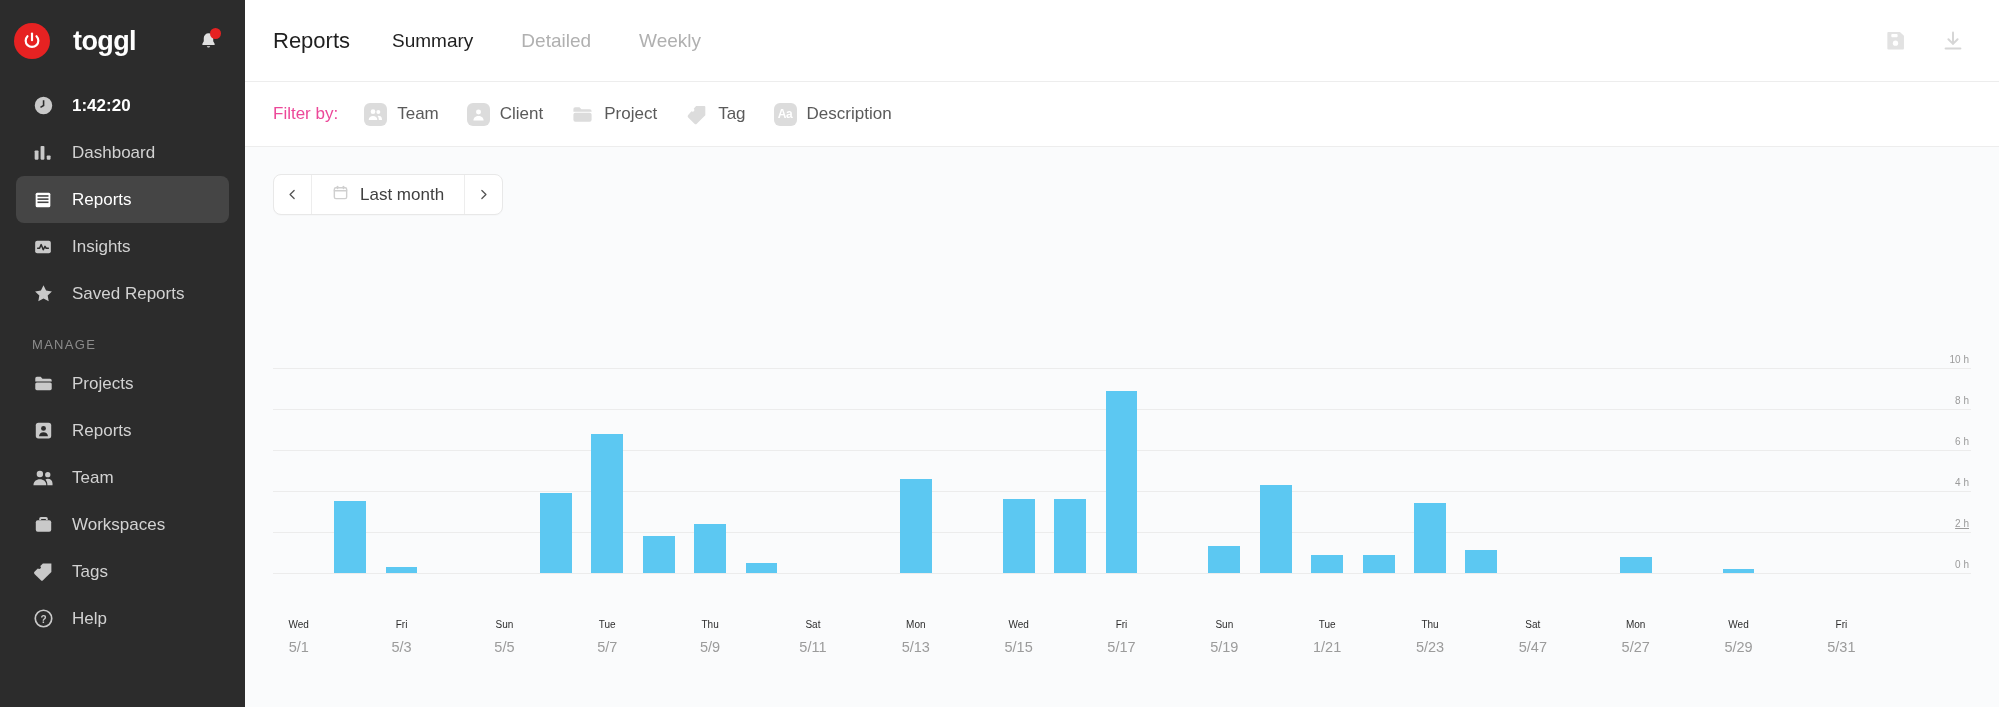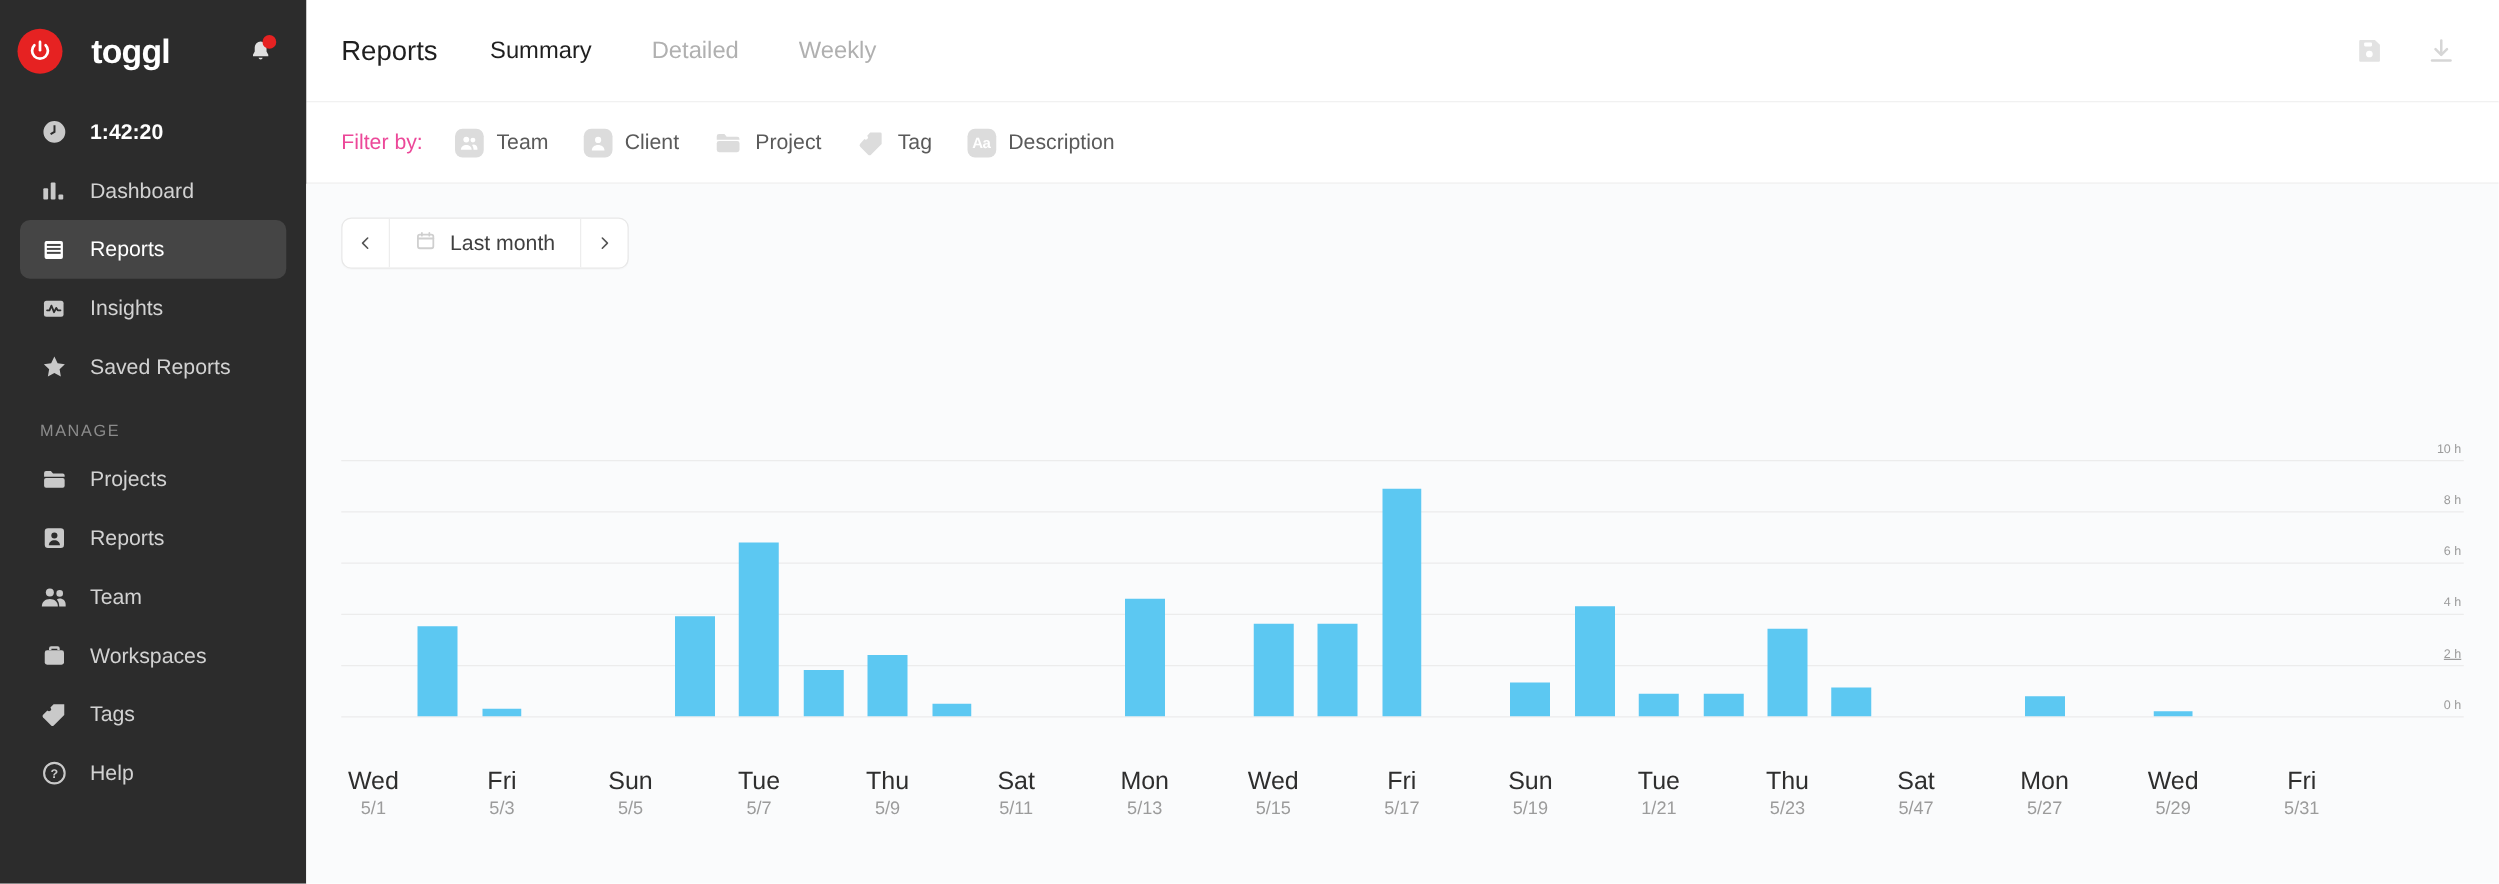--- a/index.html
+++ b/index.html
@@ -190,21 +190,21 @@
     min-height: 0;
   }
   .bar.zero { background: transparent; }
   .xlabels {
     position: absolute;
     left: 28px; right: 132px;
     top: 372px;
     display: flex;
   }
   .xl-slot { flex: 1 1 0; text-align: center; }
-  .xl-day { font-size: 20px; color: #2e2e2e; line-height: 22px; }
+  .xl-day { font-size: 10px; color: #2e2e2e; line-height: 22px; }
   .xl-date { font-size: 14.5px; color: #9b9b9b; line-height: 22px; }
 </style>
 </head>
 <body>
 
 <div class="app">
 
   <aside class="sidebar">
 
     <div class="brand-row">

